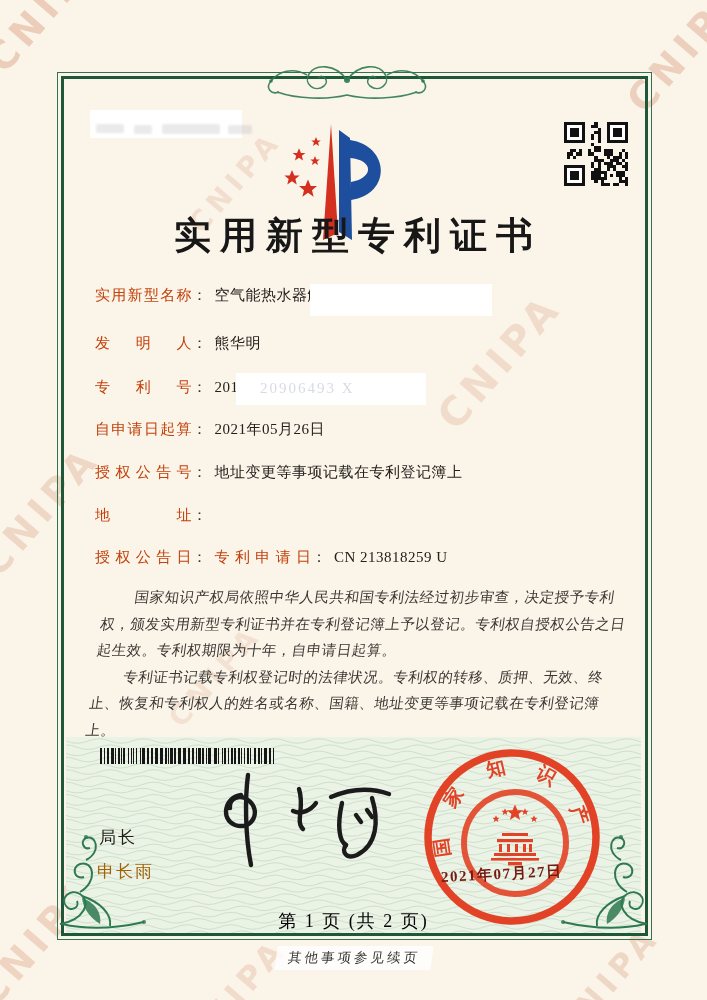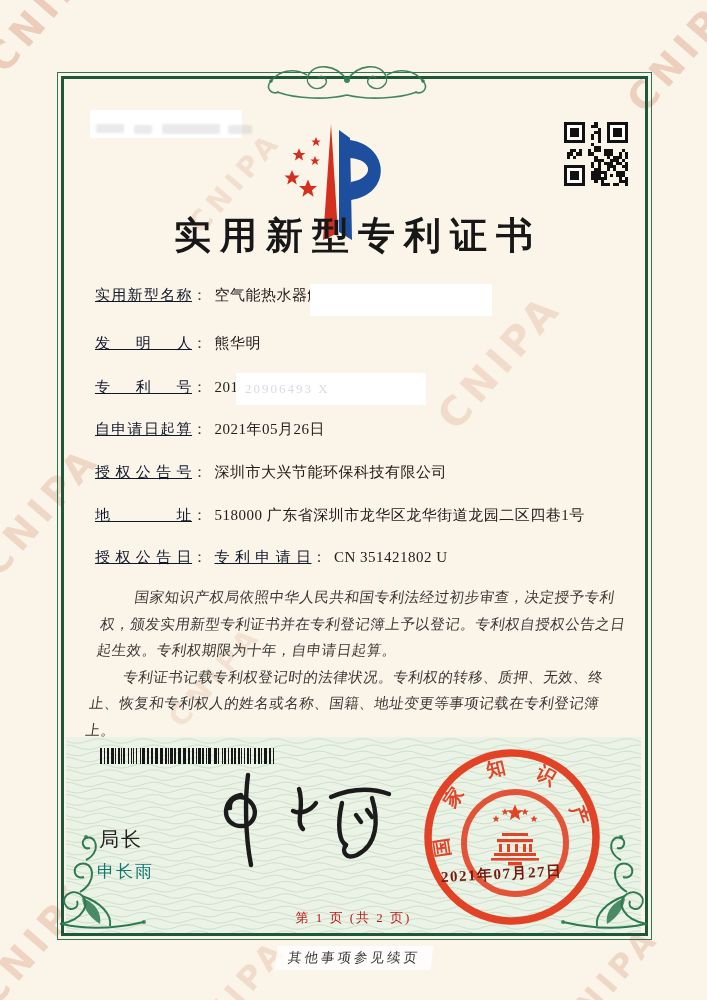--- a/index.html
+++ b/index.html
@@ -23,33 +23,33 @@
   
   .cert-no-redact{position:absolute; left:90px; top:110px; width:152px; height:28px; background:#ffffff;}
   .cert-no-redact i{position:absolute; display:block; background:#8d8d99; opacity:.18; filter:blur(1px); border-radius:2px;}
   .title{
     position:absolute; left:0; top:211px; width:100%; text-align:center;
     font-size:37px; font-weight:700; letter-spacing:9px; color:#171717; text-indent:9px;
   }
   
   .fields{position:absolute; left:95px; top:286px; width:535px;}
   .row{display:flex; align-items:baseline; height:29px; font-size:15px; letter-spacing:.5px; white-space:nowrap;}
-  .lbl{display:inline-block; width:97px; flex:none; text-align:justify; text-align-last:justify; color:#0f172a;text-decoration:underline;}
+  .lbl{display:inline-block; width:97px; flex:none; text-align:justify; text-align-last:justify; color:#c2410c;}
   .col{flex:none; padding-right:7px; color:#33302c;}
   .val{color:#23201d;}
   .val.w1{width:201px; flex:none;}
   .redact{position:absolute; background:#ffffff;}
-  .redact .faint{font-size:13px; letter-spacing:2px; color:#8d97b0; opacity:.35; padding-left:9px; line-height:31px; display:block;}
+  .redact .faint{font-size:15px; letter-spacing:2px; color:#8d97b0; opacity:.35; padding-left:24px; line-height:31px; display:block;}
   
   .bodytext{position:absolute; left:95px; top:584px; width:533px; transform:skewX(-8deg); color:#3a3733;}
   .bodytext p{margin:0; font-size:14.5px; line-height:26.5px; text-indent:2.1em; letter-spacing:.5px;}
   
-  .signer-title{position:absolute; left:99px; top:826px; font-size:20px; letter-spacing:2px; color:#23211e;}
-  .signer-name{position:absolute; left:97px; top:860px; font-size:17px; letter-spacing:2px; color:#0f766e;}
-  .page-info{position:absolute; left:0; top:909px; width:100%; text-align:center; font-size:13px; letter-spacing:2px; color:#b91c1c;}
+  .signer-title{position:absolute; left:99px; top:826px; font-size:17px; letter-spacing:2px; color:#23211e;}
+  .signer-name{position:absolute; left:97px; top:860px; font-size:17px; letter-spacing:2px; color:#a16207;}
+  .page-info{position:absolute; left:0; top:909px; width:100%; text-align:center; font-size:18px; letter-spacing:2px; color:#000000;}
   .cont-note{position:absolute; left:0; top:946px; width:100%; text-align:center;}
   .cont-note span{display:inline-block; transform:skewX(-8deg); background:rgba(255,255,255,.8); padding:3px 12px; font-size:13.5px; letter-spacing:3px; color:#3a3733;}
   
   .seal-date{
     position:absolute; left:441px; top:863px; width:190px;
     font-size:15px; font-weight:700; letter-spacing:1.5px; color:#76190e;
     transform:rotate(-3deg); font-family:"Liberation Serif",serif;
   }
   svg{position:absolute; overflow:visible;}
 </style>
@@ -318,33 +318,32 @@
       <span class="val">2019</span>
     </div>
     <div class="row" style="margin-bottom:14px">
       <span class="lbl">自申请日起算</span>
         <span class="col">：</span>
       <span class="val">2021年05月26日</span>
     </div>
     <div class="row" style="margin-bottom:14px">
       <span class="lbl">授权公告号</span>
         <span class="col">：</span>
-      <span class="val">深圳市大兴节能环保科技有限公司</span>
+      <span class="val">地址变更等事项记载在专利登记簿上</span>
     </div>
     <div class="row" style="margin-bottom:13px">
       <span class="lbl">地址</span>
         <span class="col">：</span>
-      <span class="val">518000  广东省深圳市龙华区龙华街道龙园二区四巷1号</span>
     </div>
     <div class="row">
       <span class="lbl">授权公告日</span>
         <span class="col">：</span>
       <span class="lbl">专利申请日</span>
         <span class="col">：</span>
-      <span class="val">CN 351421802 U</span>
+      <span class="val">CN 213818259 U</span>
     </div>
   </div>
 
   <div class="redact" style="left:310px;top:284px;width:182px;height:32px;"></div>
   <div class="redact" style="left:236px;top:373px;width:190px;height:32px;">
     <span class="faint">20906493 X</span>
   </div>
 
   <div class="bodytext">
     <p>国家知识产权局依照中华人民共和国专利法经过初步审查，决定授予专利权，颁发实用新型专利证书并在专利登记簿上予以登记。专利权自授权公告之日起生效。专利权期限为十年，自申请日起算。</p>

